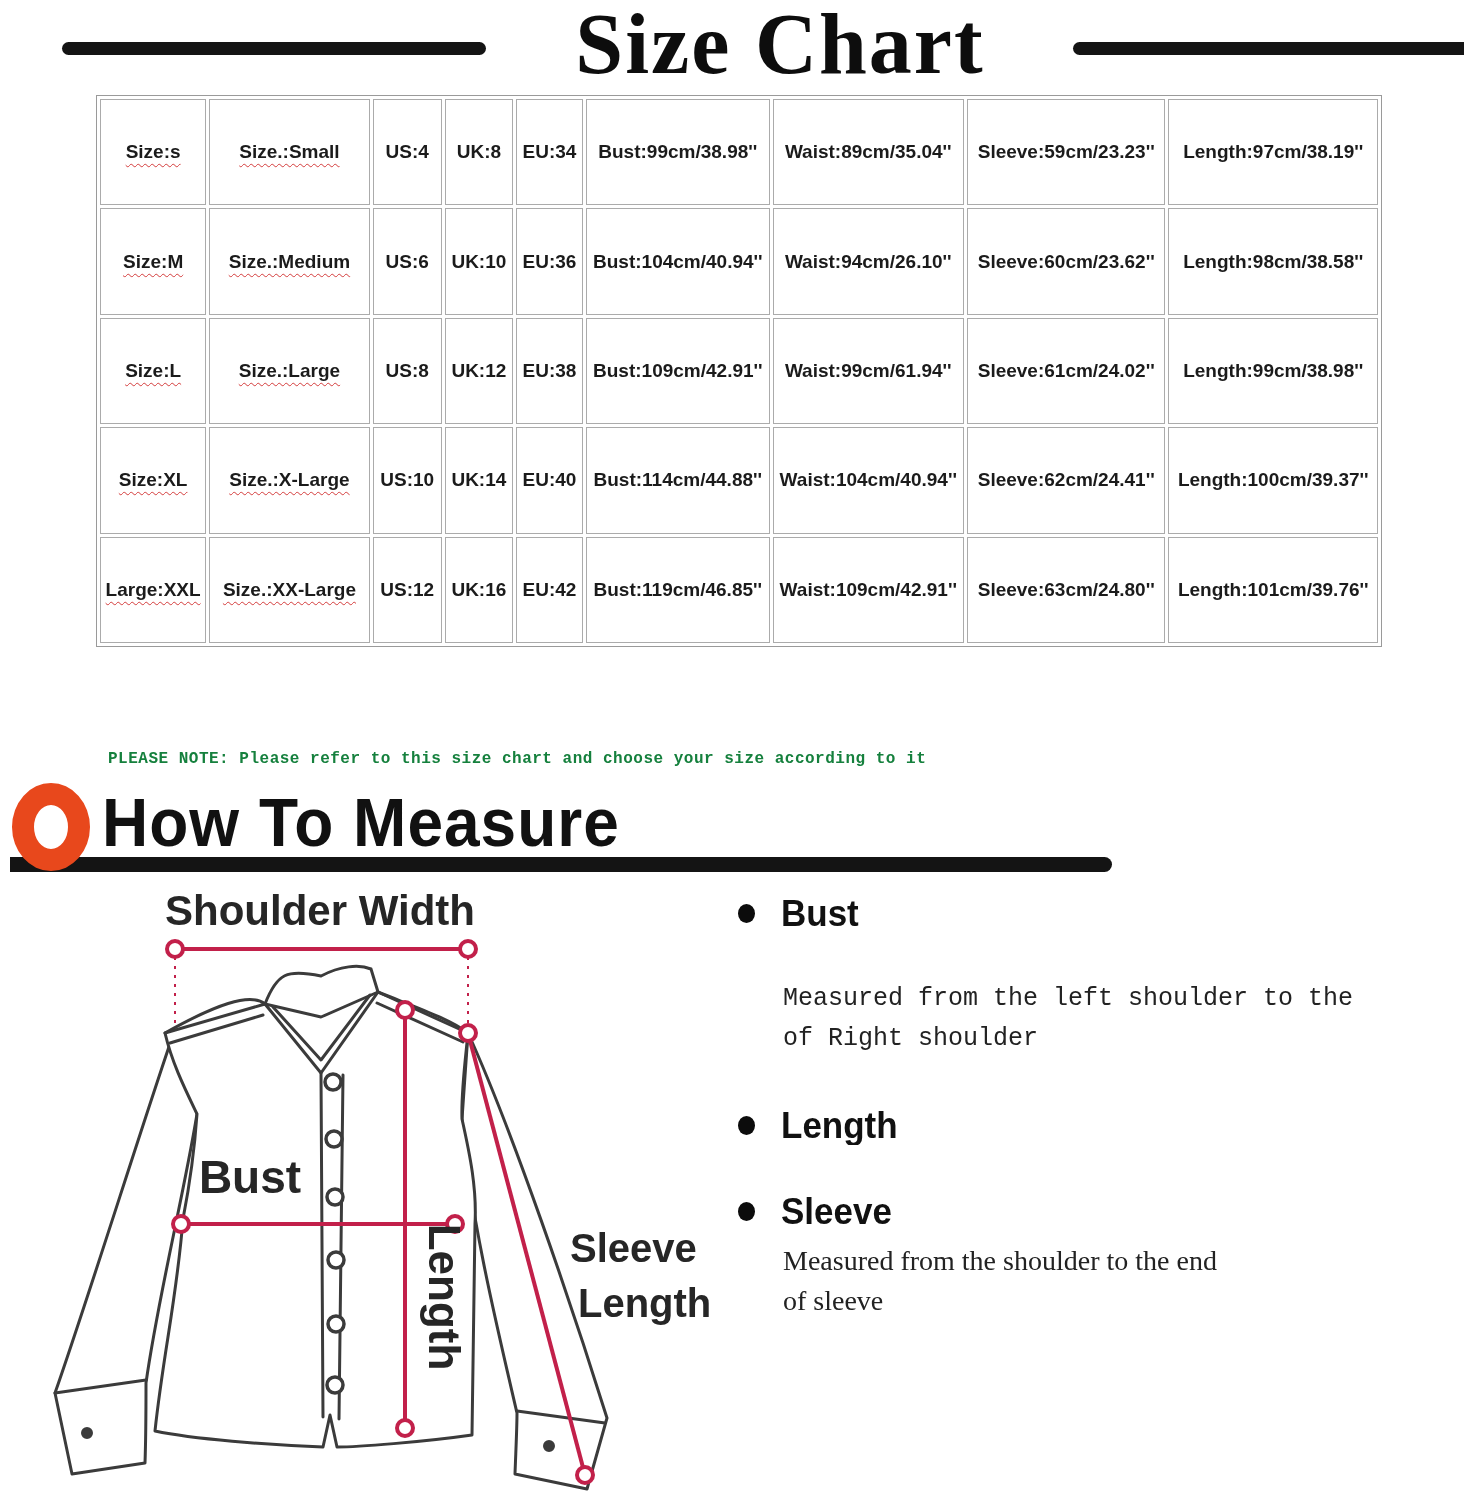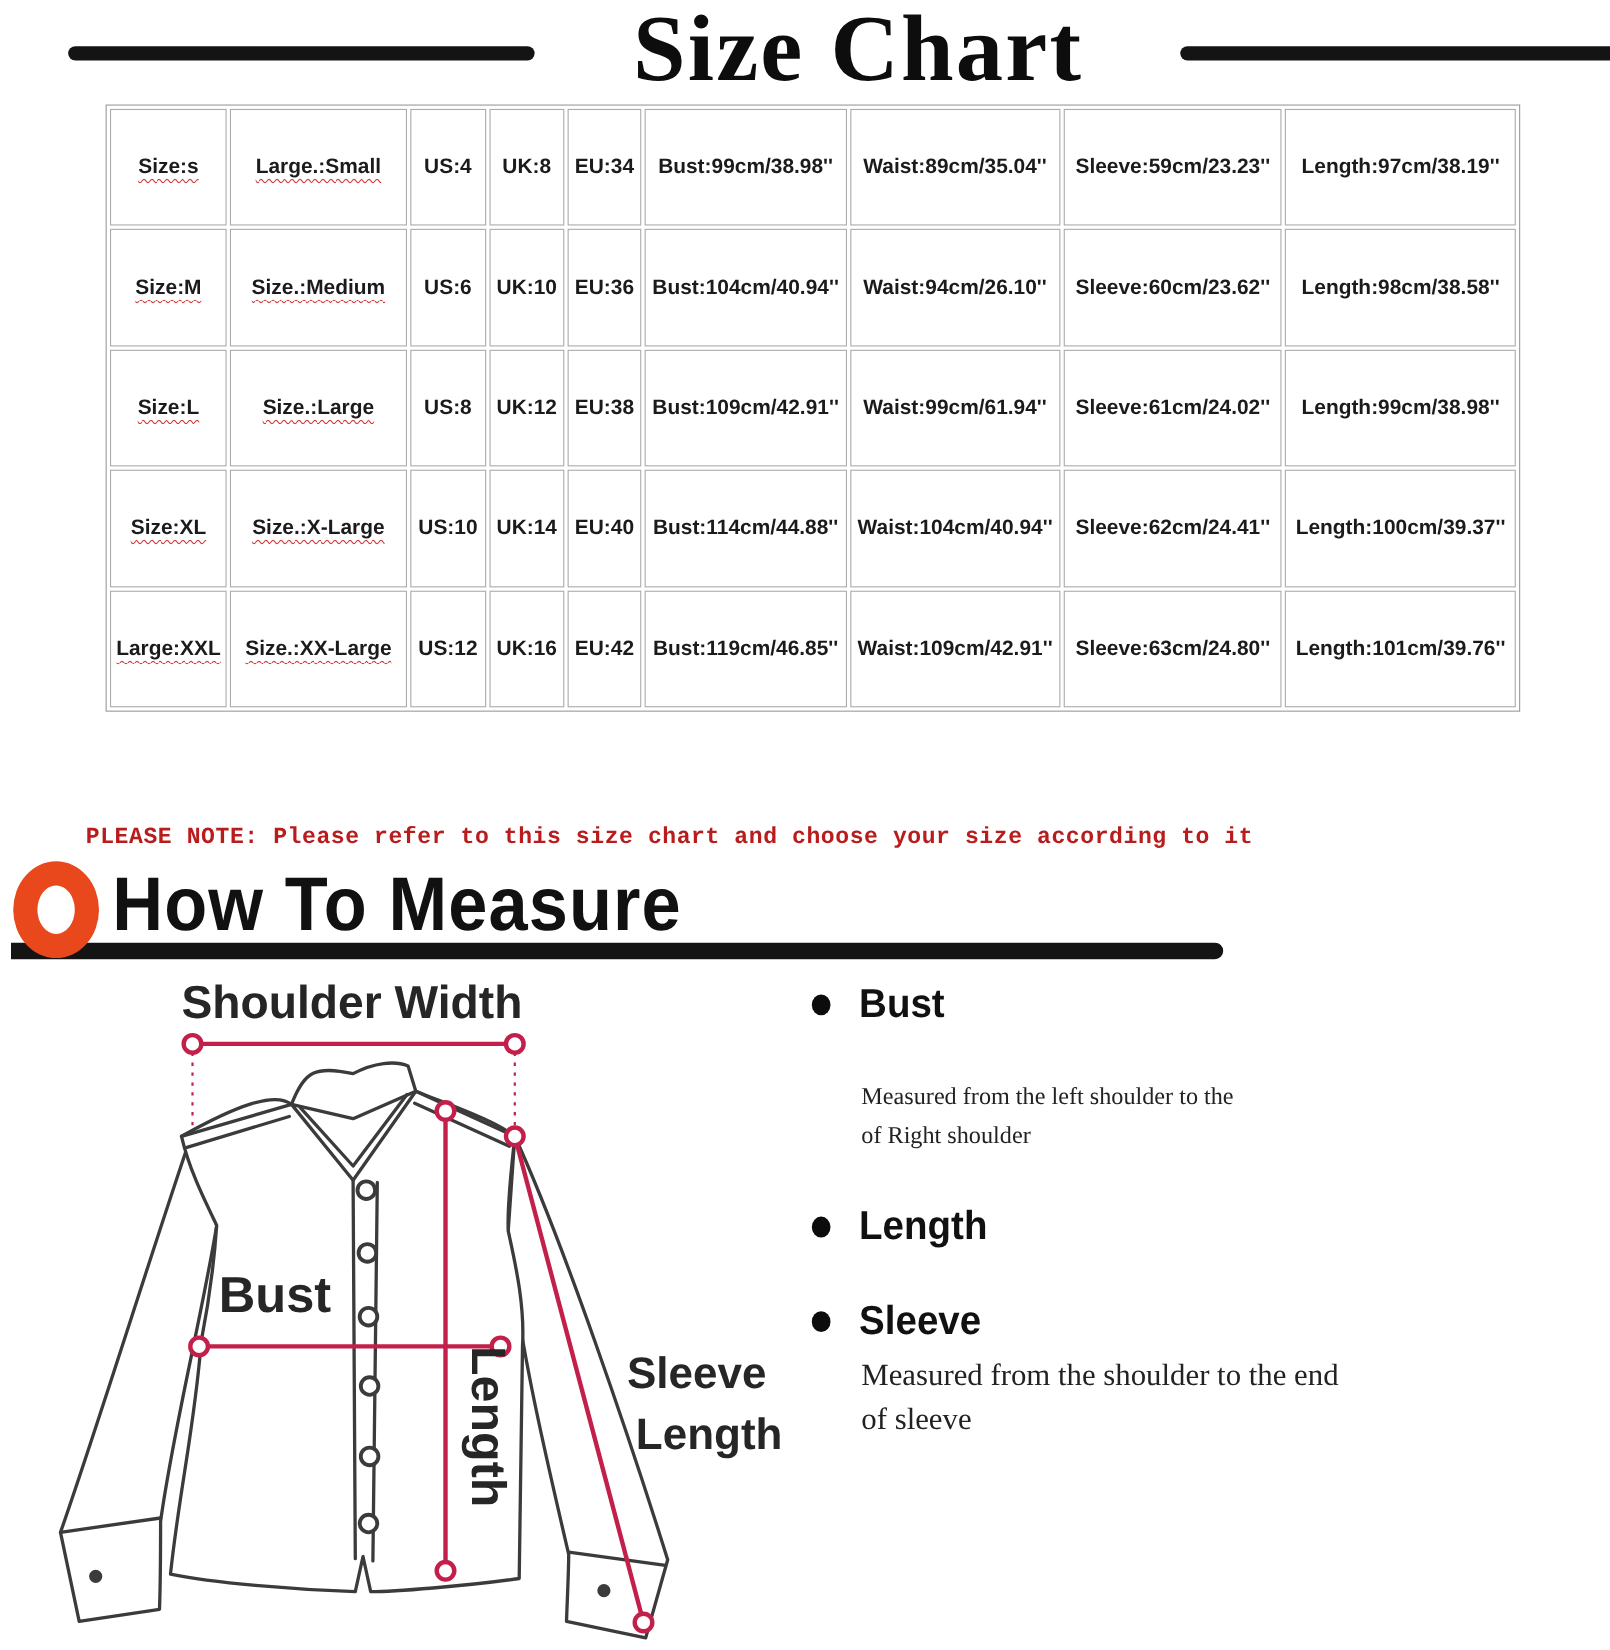--- a/index.html
+++ b/index.html
@@ -17,22 +17,22 @@
   
   table.size-table{position:absolute;left:96px;top:95px;width:1286px;height:552px;
                    border-collapse:separate;border-spacing:3px;border:1px solid #9a9a9a;
                    table-layout:fixed;background:#fff;}
   table.size-table td{border:1px solid #ababab;text-align:center;vertical-align:middle;
                       font-size:19px;font-weight:bold;color:#1b1b1b;background:#fff;
                       padding:0 2px;overflow:hidden;}
   td .misspell{text-decoration:underline wavy #d43c3c 1px;text-underline-offset:5px;}
 
   
-  .note-line{position:absolute;left:78px;top:750px;font-family:"Liberation Mono",monospace;
-             font-size:21px;font-weight:600;color:#b91c1c;letter-spacing:0.5px;white-space:nowrap;}
+  .note-line{position:absolute;left:108px;top:750px;font-family:"Liberation Mono",monospace;
+             font-size:16px;font-weight:600;color:#15803d;letter-spacing:0.5px;white-space:nowrap;}
 
   
   .htm-heading{position:absolute;left:102px;top:782px;font-size:64px;font-weight:bold;
                color:#111;letter-spacing:1px;font-family:"Liberation Sans",sans-serif;
                transform:scaleY(1.08);transform-origin:top left;}
   .htm-bar{position:absolute;left:10px;top:857px;width:1102px;height:15px;background:#141414;
            border-radius:0 8px 8px 0;}
   .htm-ring{position:absolute;left:12px;top:783px;width:34px;height:44px;background:#fff;
             border:22px solid #e8481c;border-radius:50%;z-index:3;}
 
@@ -41,21 +41,21 @@
   .diagram text{font-family:"Liberation Sans",sans-serif;fill:#262626;font-weight:bold;}
 
   
   .hm-list{position:absolute;left:738px;top:893px;width:700px;}
   .hm-item{margin-bottom:46px;}
   .hm-term-row{display:flex;align-items:center;margin-bottom:10px;}
   .hm-bullet{width:17px;height:19px;border-radius:50%;background:#0c0c0c;margin-right:26px;flex:0 0 auto;}
   .hm-term{font-size:35px;font-weight:bold;color:#111;transform:scaleY(1.05);transform-origin:left center;}
   .hm-desc{margin-left:45px;white-space:pre-line;color:#222;}
   .hm-desc.serif{font-family:"Liberation Serif",serif;font-size:28px;line-height:1.42;width:630px;}
-  .hm-desc.mono{font-family:Liberation Serif, serif;font-size:22px;line-height:1.6;width:660px;}
+  .hm-desc.mono{font-family:Liberation Mono, monospace;font-size:25px;line-height:1.6;width:660px;}
 </style>
 </head>
 <body>
 
 <div id="page">
 
   <div class="hdr-bar left"></div>
   <div class="page-title">Size Chart</div>
   <div class="hdr-bar right"></div>
 
@@ -67,21 +67,21 @@
       <col style="width:68px">
         <col style="width:67px">
         <col style="width:183px">
       <col style="width:191px">
         <col style="width:198px">
         <col style="width:209px">
     </colgroup>
     <tbody>
         <tr>
           <td><span class="misspell">Size:s</span></td>
-          <td><span class="misspell">Large.:Small</span></td>
+          <td><span class="misspell">Size.:Small</span></td>
           <td><span>US:4</span></td>
           <td><span>UK:8</span></td>
           <td><span>EU:34</span></td>
           <td><span>Bust:99cm/38.98''</span></td>
           <td><span>Waist:89cm/35.04''</span></td>
           <td><span>Sleeve:59cm/23.23''</span></td>
           <td><span>Length:97cm/38.19''</span></td>
         </tr>
         <tr>
           <td><span class="misspell">Size:M</span></td>

